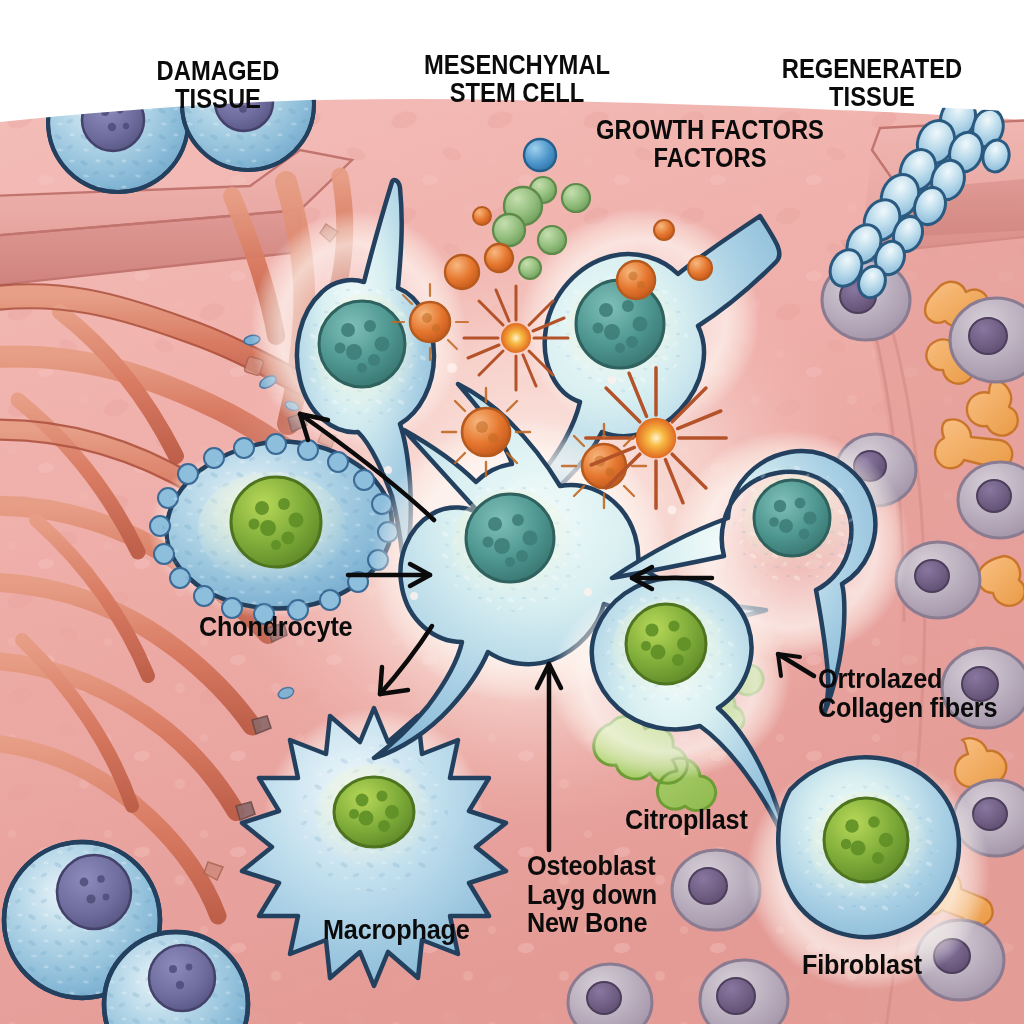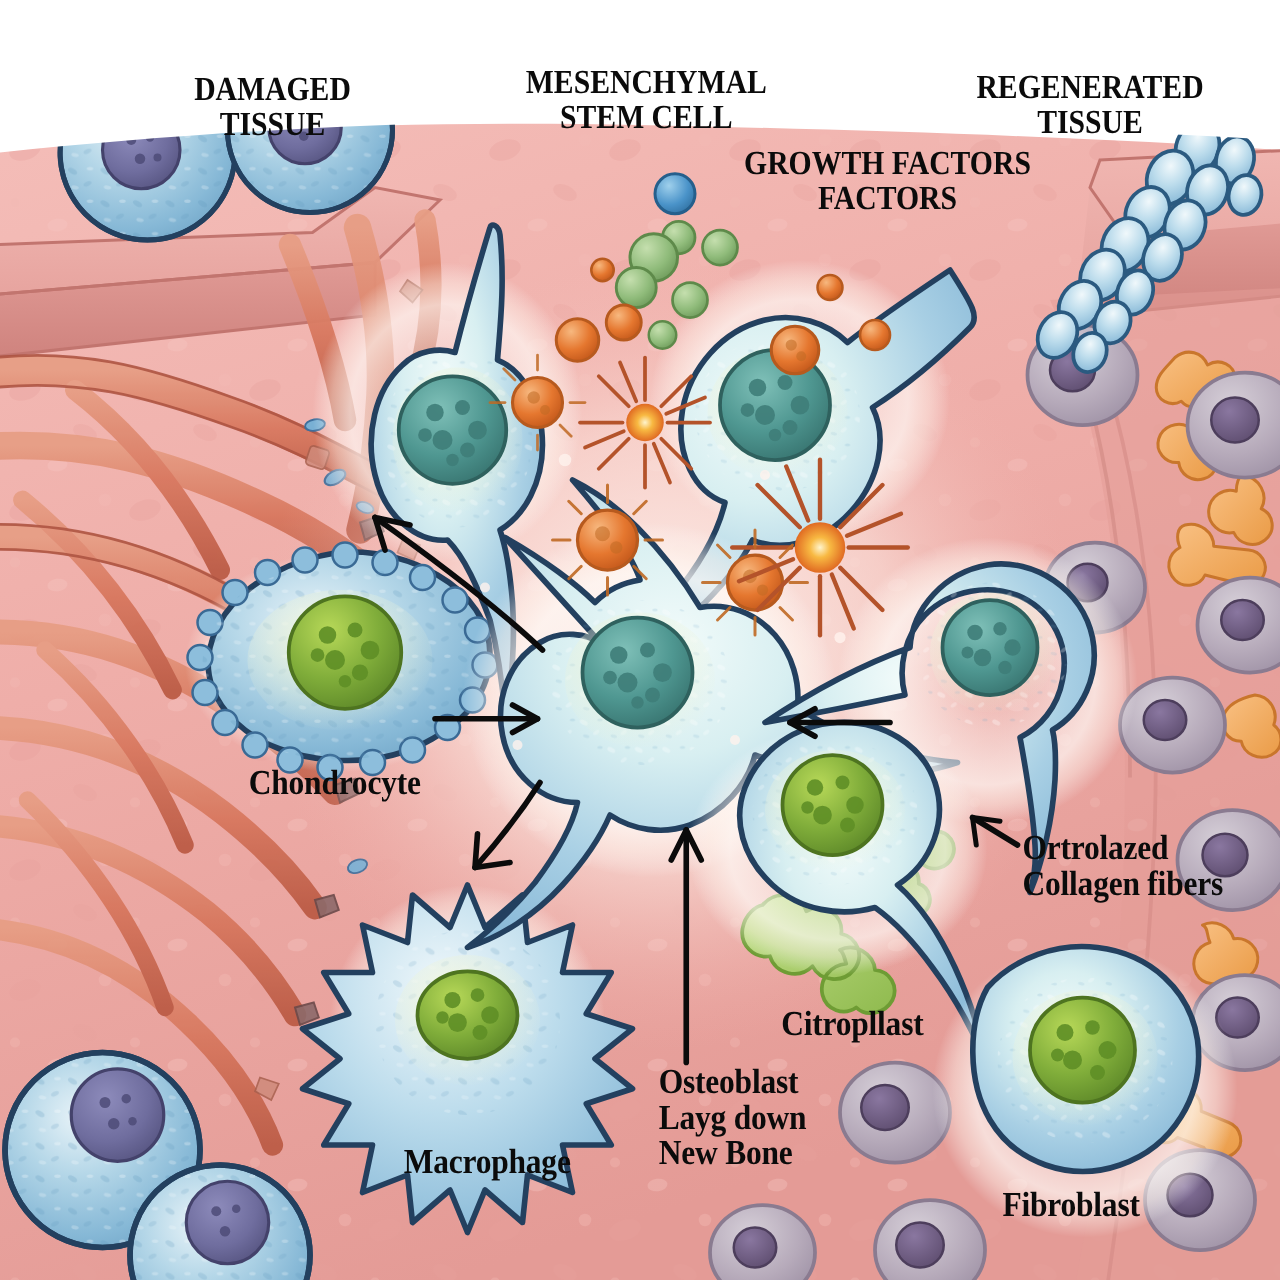--- a/index.html
+++ b/index.html
@@ -1,18 +1,18 @@
 <!DOCTYPE html>
 <html><head>
 <meta charset="utf-8">
 <title>Mesenchymal Stem Cell Tissue Regeneration Diagram</title>
 <style>
   html,body{margin:0;padding:0;background:#fff;}
   body{font-family:"Liberation Sans","DejaVu Sans",sans-serif;}
-  #stage{position:relative;width:1024px;height:1024px;overflow:hidden;background:#ffffff;font-family:Liberation Serif, serif;}
+  #stage{position:relative;width:1024px;height:1024px;overflow:hidden;background:#ffffff;}
   #art{position:absolute;inset:0;width:1024px;height:1024px;}
   .lbl{position:absolute;color:#0b0b0b;font-weight:700;line-height:1.02;
        letter-spacing:-0.2px;white-space:pre;pointer-events:none;}
   .lbl.caps{font-size:27px;letter-spacing:0px;text-transform:uppercase;
             transform:scaleX(.88);transform-origin:left top;}
   .lbl.caps.ctr{transform-origin:center top;}
   .lbl.mixed{font-size:28px;transform:scaleX(.9);transform-origin:left top;}
   .ctrtxt{text-align:center;}
 </style>
 </head>

